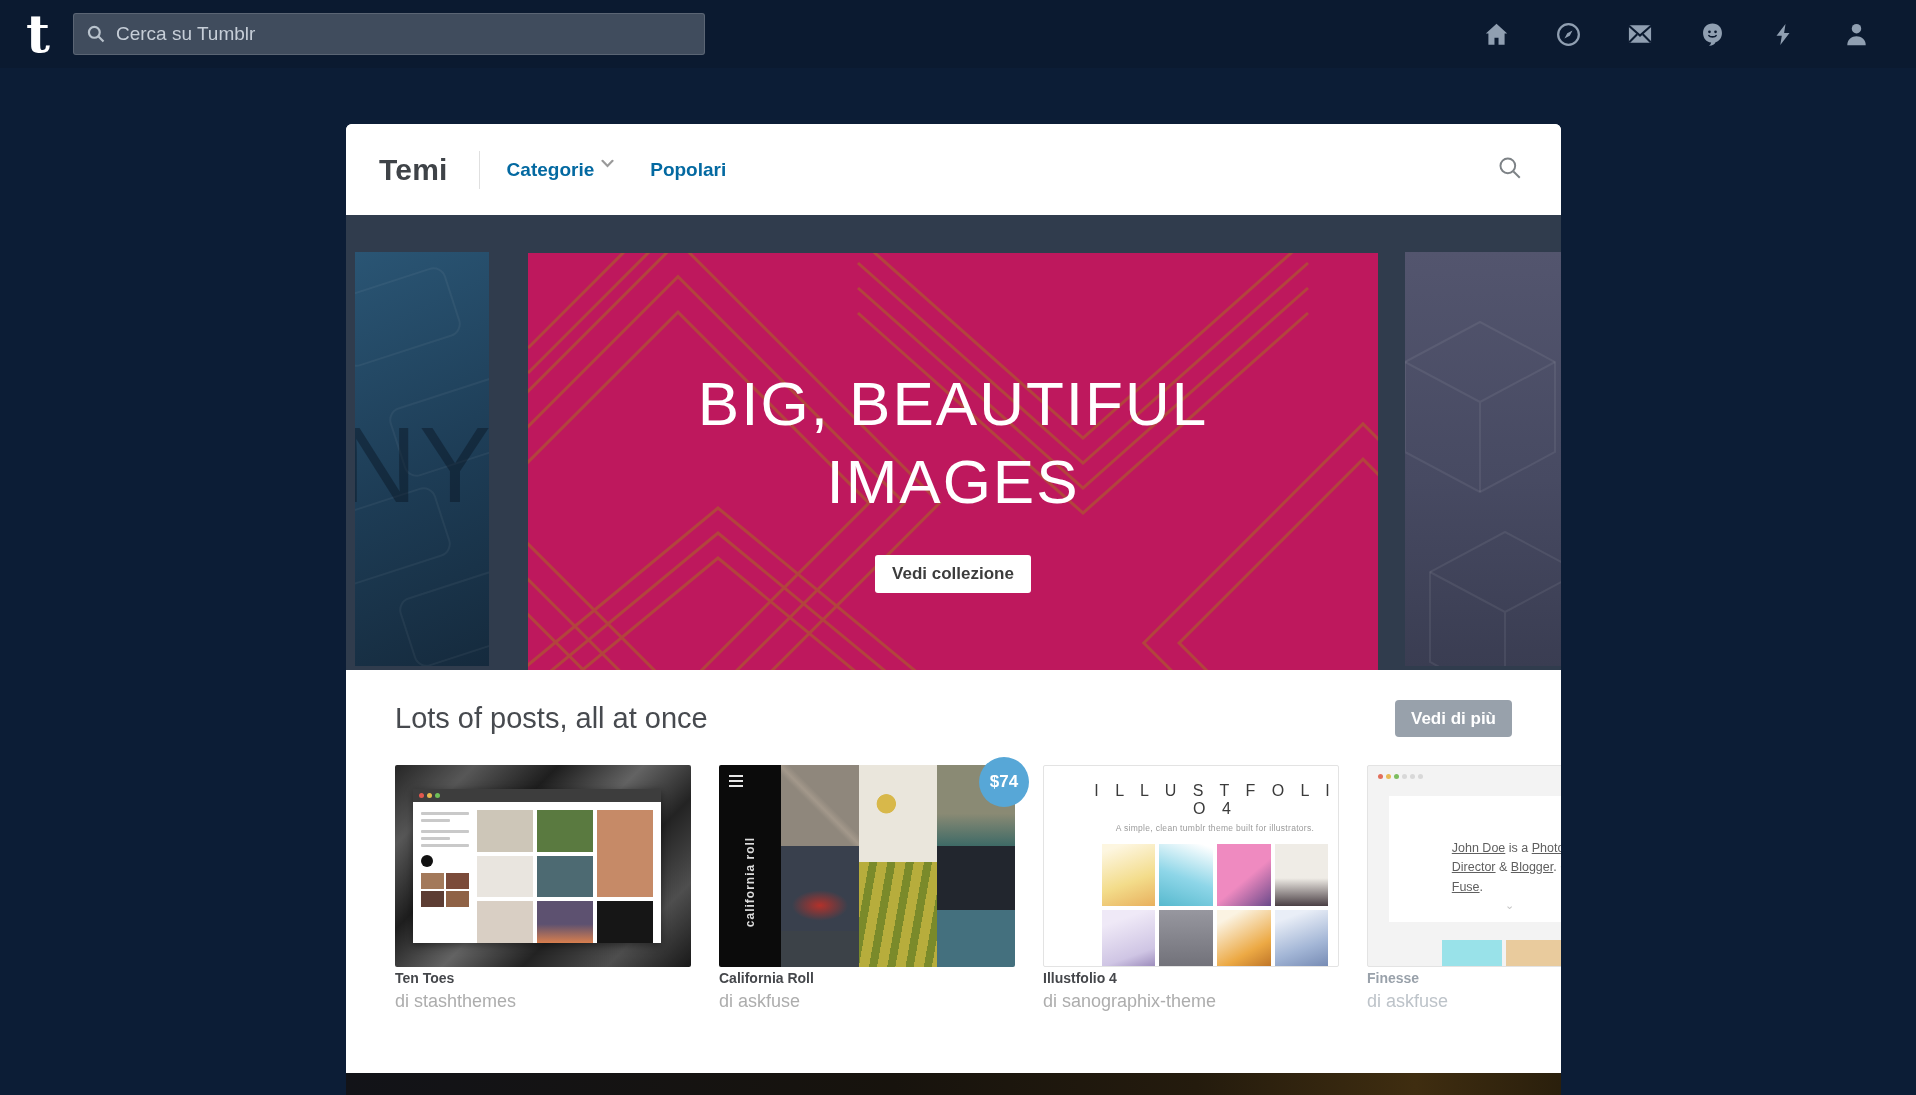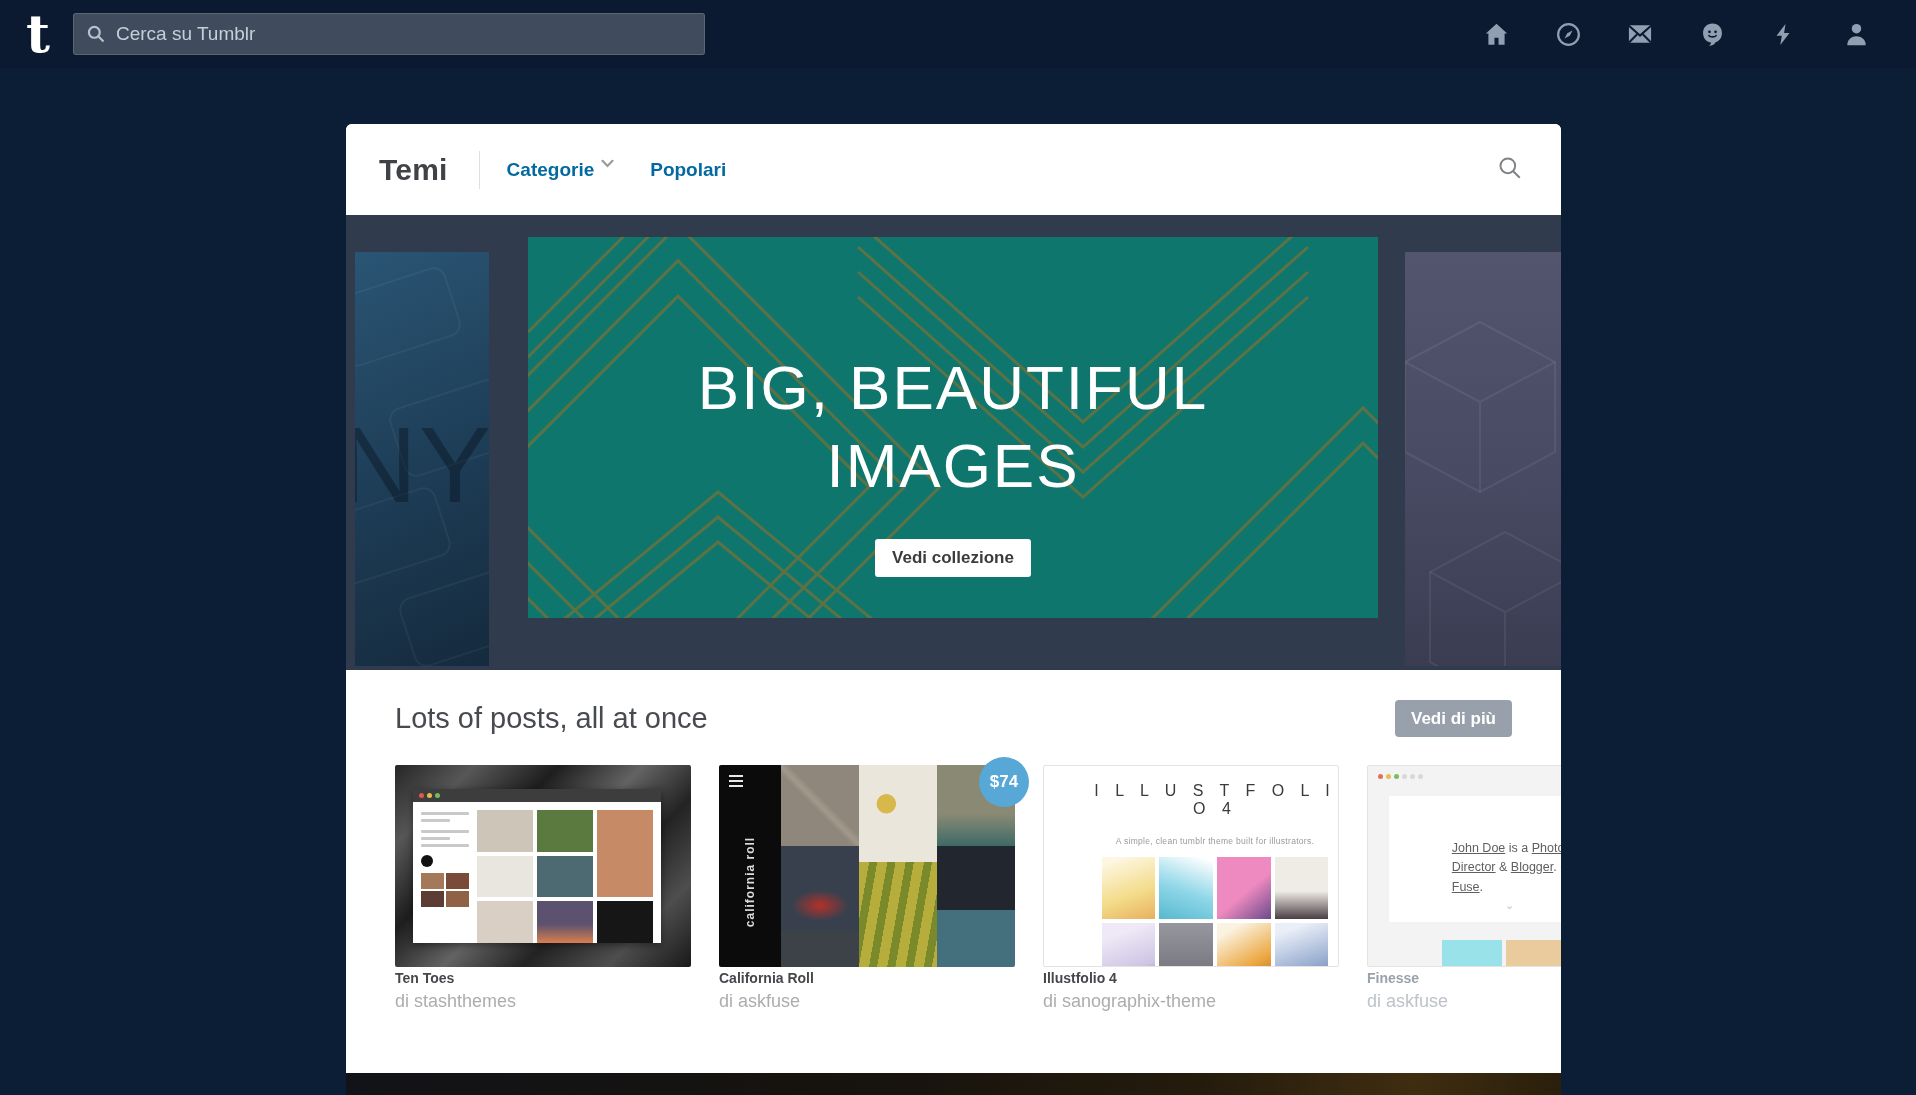--- a/index.html
+++ b/index.html
@@ -28,21 +28,21 @@
   .hdr-search { position:absolute; right:32px; top:26px; width:38px; height:38px; background:none; border:none; cursor:pointer; }
 
   
   .carousel { position:relative; height:455px; background:#303c4d; overflow:hidden; }
   .side-banner { position:absolute; top:37px; height:414px; overflow:hidden; cursor:pointer; }
   .side-left { left:9px; width:134px; background:linear-gradient(155deg,#2a5574 0%, #1d3c55 55%, #152a3d 100%); }
   .side-left .ny { position:absolute; left:-16px; top:150px; font-size:108px; font-weight:200; letter-spacing:2px; color:rgba(8,20,34,0.45); }
   .side-right { left:1059px; width:160px; background:linear-gradient(180deg,#53556e 0%, #474a62 55%, #3a3d52 100%); }
   .side-banner svg { position:absolute; inset:0; }
 
-  .hero { position:absolute; left:182px; top:22px; width:850px; height:381px; background:#0f766e; overflow:hidden; cursor:pointer; }
+  .hero { position:absolute; left:182px; top:38px; width:850px; height:433px; background:#be185d; overflow:hidden; cursor:pointer; }
   .hero-pattern { position:absolute; inset:0; opacity:0.5; }
   .hero-inner { position:relative; height:100%; display:flex; flex-direction:column; align-items:center; padding-top:112px; }
   .hero-line { color:#ffffff; font-weight:200; font-size:62px; line-height:78px; letter-spacing:2px; text-align:center; }
   .hero-btn { margin-top:34px; background:#ffffff; color:#3c3c3c; border:none; border-radius:3px; font-family:"Liberation Sans", sans-serif; font-size:17px; font-weight:700; padding:9px 17px; cursor:pointer; }
 
   
   .content { position:relative; padding:0 49px; background:#fff; }
   .content-head { display:flex; align-items:center; justify-content:space-between; padding-top:30px; }
   .section-heading { font-size:29px; font-weight:400; color:#474a4f; }
   .see-more { background:#98a1ab; color:#ffffff; border:none; border-radius:4px; height:37px; padding:0 16px; font-family:"Liberation Sans", sans-serif; font-size:17px; font-weight:700; cursor:pointer; }
@@ -78,21 +78,21 @@
   .cr-burger i { display:block; height:2px; background:#e8e8e8; margin-bottom:3px; }
   .cr-vtext { position:absolute; left:50%; top:58%; transform:translate(-50%,-50%) rotate(180deg); writing-mode:vertical-rl; font-size:12px; font-weight:700; letter-spacing:1px; color:#dcdcdc; white-space:nowrap; }
   .cr-cols { flex:1; display:flex; }
   .cr-col { flex:1; display:flex; flex-direction:column; }
   .cr-col b { display:block; }
   .price-badge { position:absolute; top:-8px; right:-14px; width:50px; height:50px; border-radius:50%; background:#57a7d7; color:#fff; font-size:17px; font-weight:700; display:flex; align-items:center; justify-content:center; z-index:3; }
 
   
   .il { background:#fff; text-align:center;padding-left:48px; }
   .il-title { margin-top:16px; font-size:16px; letter-spacing:6px; color:#3b3b3b; font-weight:400; }
-  .il-sub { margin-top:18px; font-size:8.5px; color:#9a9a9a; letter-spacing:0.3px; }
+  .il-sub { margin-top:5px; font-size:8.5px; color:#9a9a9a; letter-spacing:0.3px; }
   .il-grid { margin:11px auto 0; width:92%; display:grid; grid-template-columns:repeat(4,1fr); gap:4px; }
   .il-grid b { height:62px; display:block; }
 
   
   .fn { background:#f3f3f3; }
   .fn-dots { position:absolute; top:8px; left:10px; display:flex; gap:3px; align-items:center; }
   .fn-dots i { width:5px; height:5px; border-radius:50%; display:block; }
   .fn-panel { position:absolute; left:7%; top:15%; width:86%; height:63%; background:#ffffff; }
   .fn-text { position:absolute; left:25%; top:34%; width:88%; font-size:12.5px; line-height:1.55; color:#5f5f5f; text-align:left; }
   .fn-text .lnk { text-decoration:underline; }

